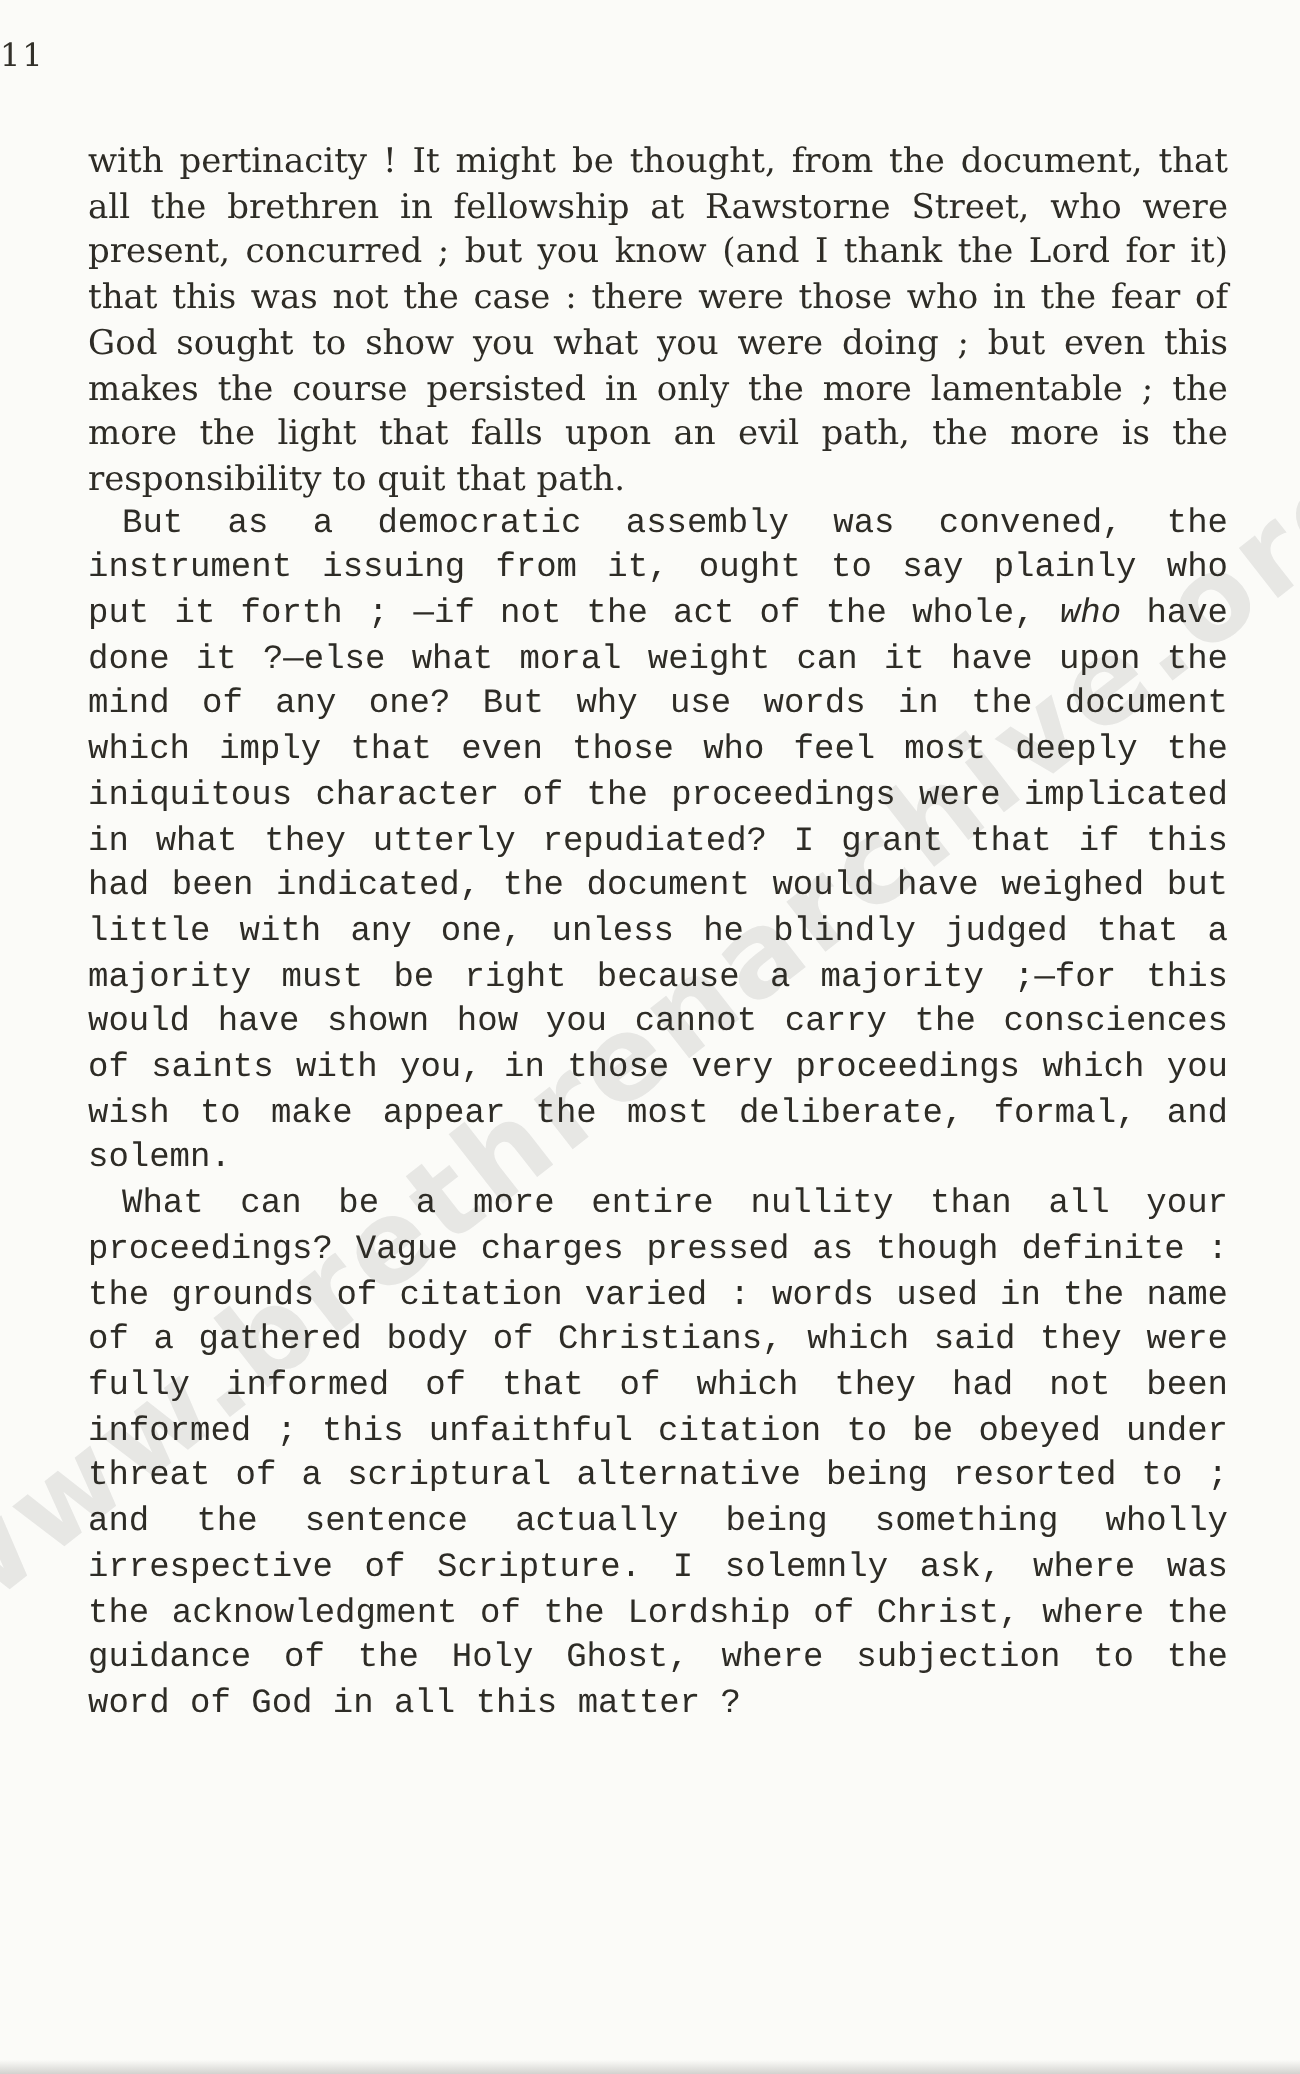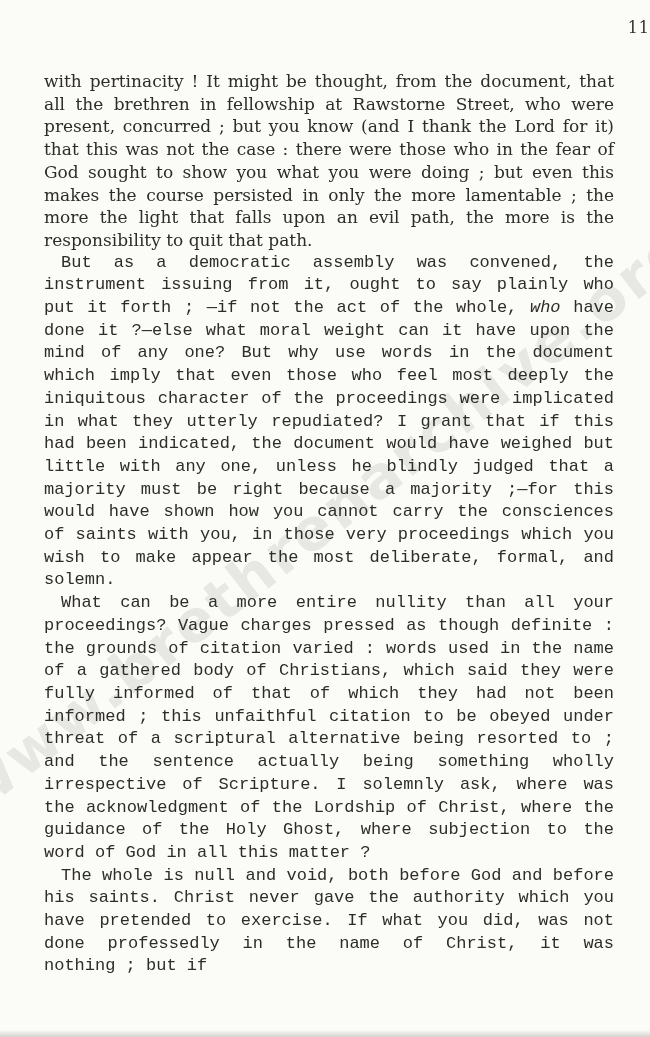--- a/index.html
+++ b/index.html
@@ -12,21 +12,21 @@
     background: #fbfbf8;
     overflow: hidden;
     font-family: "DejaVu Serif", "Liberation Serif", serif;
     color: #2e2c26;
   }
   .page-number {
     position: absolute;
     top: 18px;
     left: 0;
     right: 0;
-    text-align: right;
+    text-align: left;
     font-size: 16px;
     letter-spacing: 1px;
     color: #33312a;
   }
   .page-text {
     position: absolute;
     top: 70px;
     left: 44px;
     width: 570px;
     font-size: 17px;
@@ -66,17 +66,16 @@
 
 <div class="page">
   <div class="watermark">www.brethrenarchive.org</div>
 
   <div class="page-number">11</div>
 
   <div class="page-text">
       <p class="para"><span>with pertinacity&nbsp;! It might be thought, from the document, that all the brethren in fellowship at Rawstorne Street, who were present, concurred&nbsp;; but you know (and I thank the Lord for it) that this was not the case&nbsp;: there were those who in the fear of God sought to show you what you were doing&nbsp;; but even this makes the course persisted in only the more lamentable&nbsp;; the more the light that falls upon an evil path, the more is the responsibility to quit that path.</span></p>
       <p class="para indent"><span>But as a democratic assembly was convened, the instrument issuing from it, ought to say plainly who put it forth&nbsp;; —if not the act of the whole, </span><span class="italic">who</span><span> have done it&nbsp;?—else what moral weight can it have upon the mind of any one? But why use words in the document which imply that even those who feel most deeply the iniquitous character of the proceedings were implicated in what they utterly repudiated? I grant that if this had been indicated, the document would have weighed but little with any one, unless he blindly judged that a majority must be right because a majority&nbsp;;—for this would have shown how you cannot carry the consciences of saints with you, in those very proceedings which you wish to make appear the most deliberate, formal, and solemn.</span></p>
       <p class="para indent"><span>What can be a more entire nullity than all your proceedings? Vague charges pressed as though definite&nbsp;: the grounds of citation varied&nbsp;: words used in the name of a gathered body of Christians, which said they were fully informed of that of which they had not been informed&nbsp;; this unfaithful citation to be obeyed under threat of a scriptural alternative being resorted to&nbsp;; and the sentence actually being something wholly irrespective of Scripture. I solemnly ask, where was the acknowledgment of the Lordship of Christ, where the guidance of the Holy Ghost, where subjection to the word of God in all this matter&nbsp;?</span></p>
-      <p class="para indent"><span>The whole is null and void, both before God and before his saints. Christ never gave the authority which you have pretended to exercise. If what you did, was not done professedly in the name of Christ, it was nothing&nbsp;; but if</span></p>
     </div>
 
   <div class="scan-edge-shadow"></div>
 </div>
 
 </body></html>

